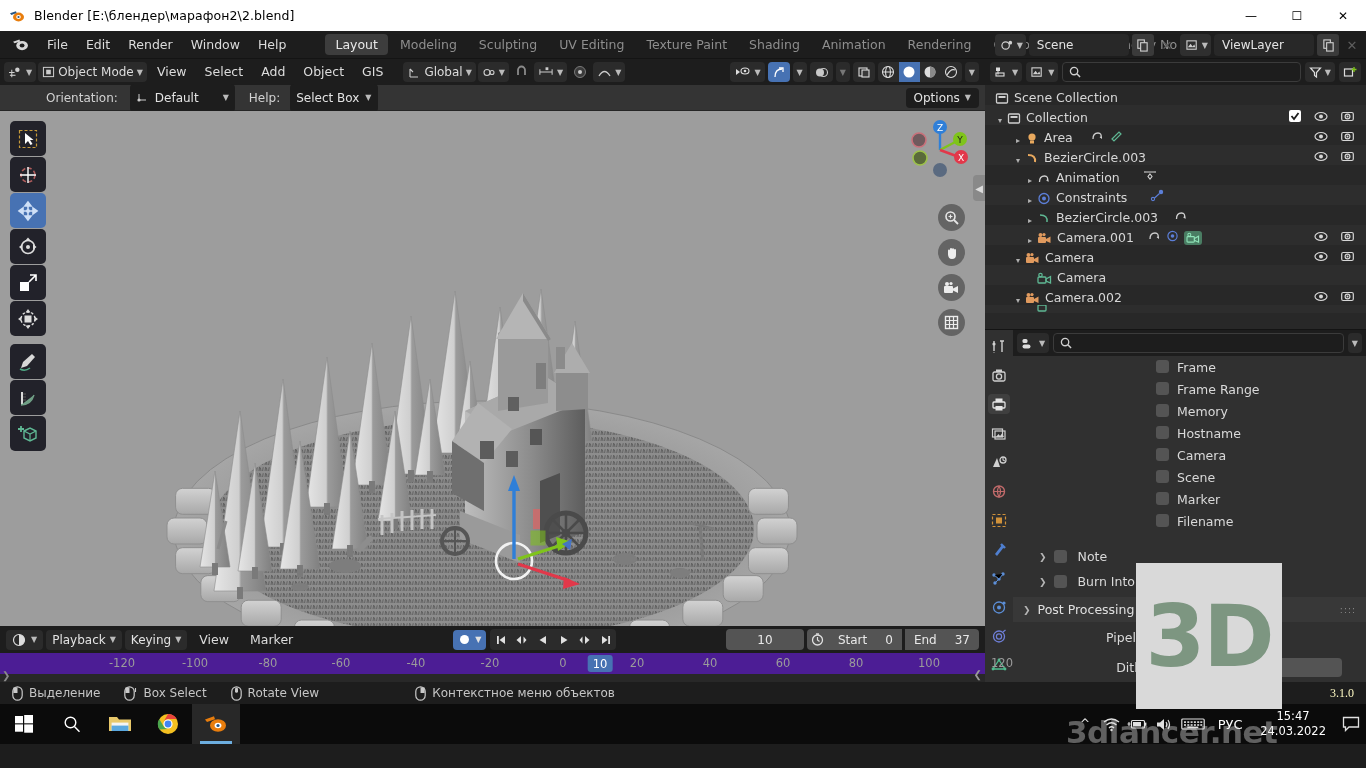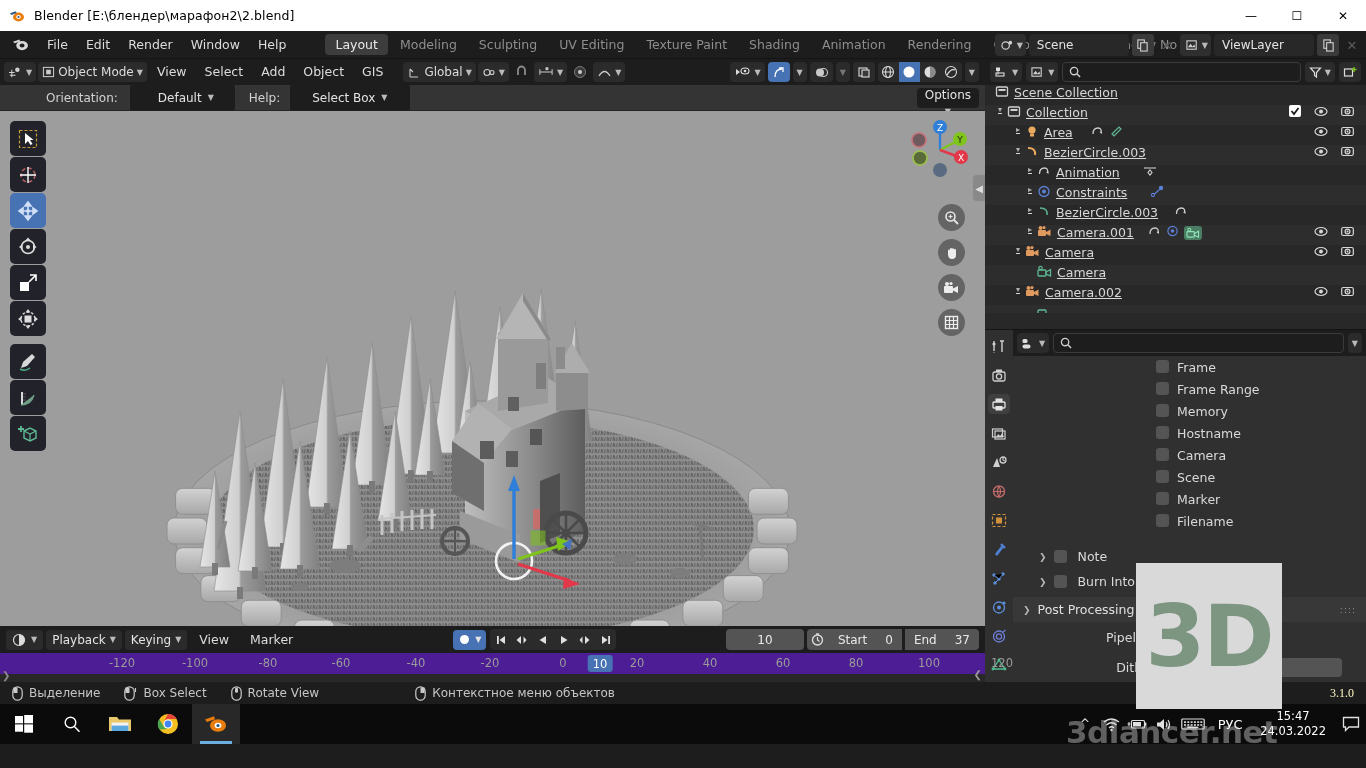--- a/index.html
+++ b/index.html
@@ -46,22 +46,22 @@
   #leftcol { width: 985px; position: relative; background: #303030; }
   #rightcol { width: 381px; background: #1d1d1d; display:flex; flex-direction:column; }
 
   
   #vp-header { height: 26px; background: #1d1d1d; display: flex; align-items: center; padding: 0 4px; gap: 2px; position: relative; }
   #vp-header2 { height: 26px; background: #343434; display: flex; align-items: center; padding: 0 4px; position: relative; border-bottom:1px solid #252525;}
   .hbtn { height: 20px; border-radius: 4px; background: #2b2b2b; display: flex; align-items: center; padding: 0 4px; gap: 3px; font-size: 12px; color: #dcdcdc;}
   .hmenu { padding: 0 8px; height: 20px; line-height: 20px; font-size: 12.5px; color: #dcdcdc; }
   .hplain { height:20px; display:flex; align-items:center; padding:0 3px; color:#c8c8c8;}
   .lbl2 { font-size: 12px; color: #d2d2d2; }
-  .drop2 { background:#1d1d1d; border-radius:4px; height:28px; display:flex; align-items:center; padding:0 22px; gap:6px; font-size:12px; }
-  .optbtn { position:absolute; right:6px; background:#1d1d1d; border-radius:4px; height:20px; display:flex;align-items:center; padding:0 8px; gap:5px; font-size:12px;flex-direction:column;}
+  .drop2 { background:#1d1d1d; border-radius:4px; height:28px; display:flex; align-items:center; padding:0 6px; gap:6px; font-size:12px; }
+  .optbtn { position:absolute; right:6px; background:#1d1d1d; border-radius:4px; height:20px; display:flex;align-items:center; padding:0 8px; gap:5px; font-size:12px;}
 
   
   #viewport { position: absolute; left: 0; top: 52px; right: 0; bottom: 56px; background: #9d9d9d; overflow: hidden; }
   #vp-scene { position:absolute; inset:0; }
 
   
   #toolbar { position: absolute; left: 10px; top: 62px; width: 36px; display: flex; flex-direction: column; gap: 1px; z-index: 5; }
   .tool { width: 36px; height: 35px; background: #22222a; border-radius: 5px; display: flex; align-items: center; justify-content: center; }
   .tool.active { background: #4772b3; }
   .tool.gap { margin-top: 7px; }
@@ -84,21 +84,21 @@
   #tl-ruler { height: 21px; background: #4c1d95; position: relative; }
   .tick { position: absolute; top: 3px; font-size: 11.5px; color: #9b9b9b; transform: translateX(-50%); }
   .playhead { position: absolute; top: 2px; height: 17px; background: #4772b3; border-radius: 3px; color: #fff; font-size: 11.5px; display: flex; align-items: center; justify-content: center; padding: 0 5px; transform: translateX(-50%); }
   #tl-track { height: 8px; background: #282828; position:relative; }
 
   
   #outliner { height: 295px; background: #1d1d1d; border-bottom: 1px solid #141414; display:flex; flex-direction:column;}
   #ol-header { height: 26px; display: flex; align-items: center; padding: 0 5px; gap: 4px; background:#1d1d1d;}
   .searchbox { background: #1d1d1d; border: 1px solid #3b3b3b; border-radius: 4px; height: 20px; flex: 1; display: flex; align-items: center; padding: 0 6px; gap: 5px; }
   #ol-tree { flex:1; background: #282828; overflow: hidden; position:relative; }
-  .olrow { height: 20px; display: flex; align-items: flex-start; position: relative; font-size: 12.5px; color: #d7d7d7; text-decoration: underline; }
+  .olrow { height: 20px; display: flex; align-items: flex-end; position: relative; font-size: 12.5px; color: #d7d7d7; }
   .olrow.alt { background: #2d2d2d; }
   .tri { width: 14px; display: flex; align-items: center; justify-content: center; color: #b0b0b0; font-size: 8px; }
   .oleye { position: absolute; display: flex; gap: 13px; right: 12px; align-items: center; }
 
   
   #props { flex: 1; background: #1d1d1d; display: flex; }
   #prop-tabs { width: 28px; background: #303030; padding-top: 6px; display: flex; flex-direction: column; align-items: center; gap: 9px; }
   .ptab { width: 22px; height: 20px; display: flex; align-items: center; justify-content: center; border-radius: 4px; }
   .ptab.active { background: #3f3f3f; }
   #prop-body { flex: 1; background: #303030; display:flex; flex-direction:column; }

